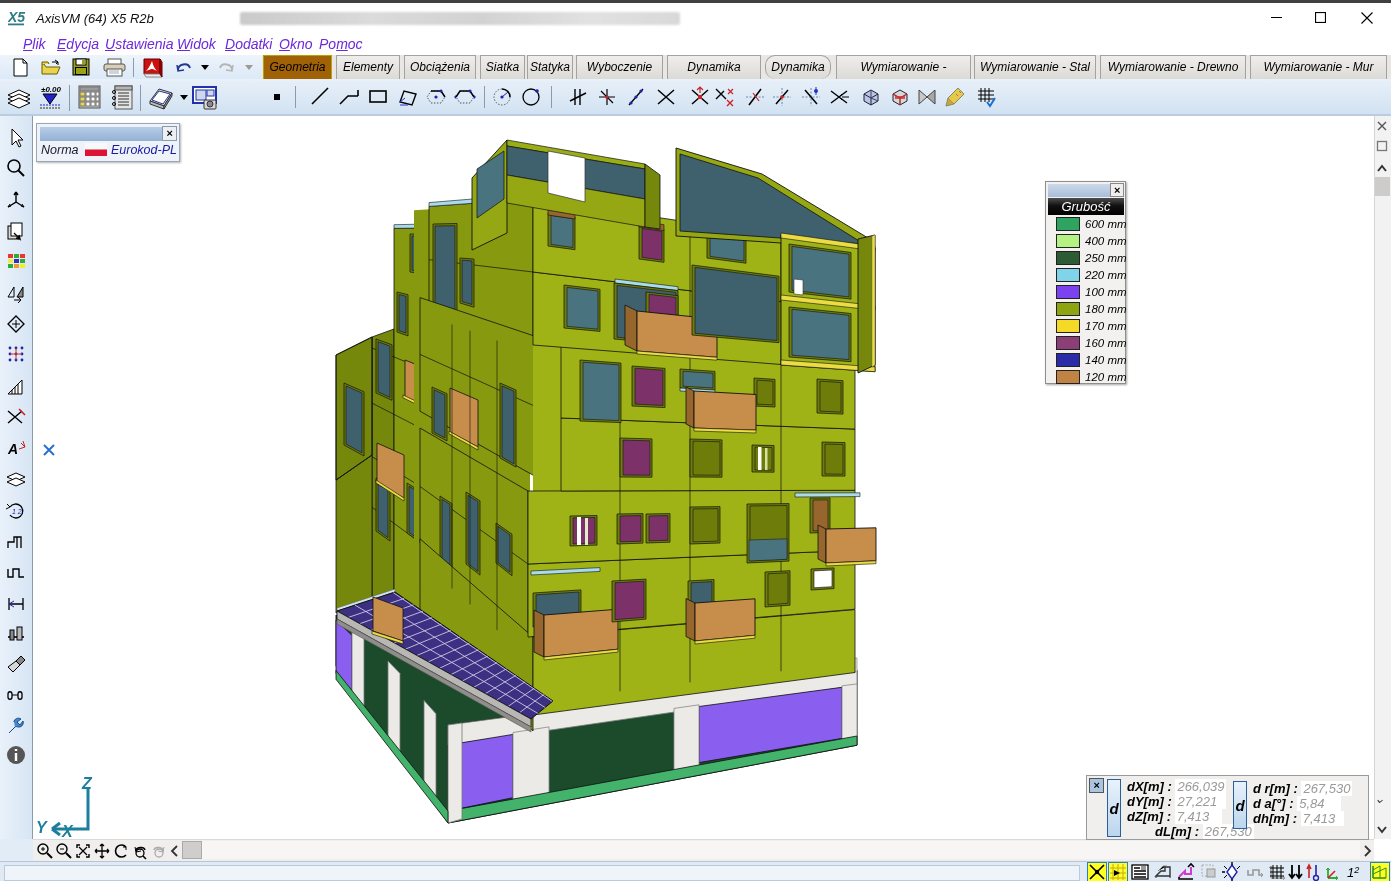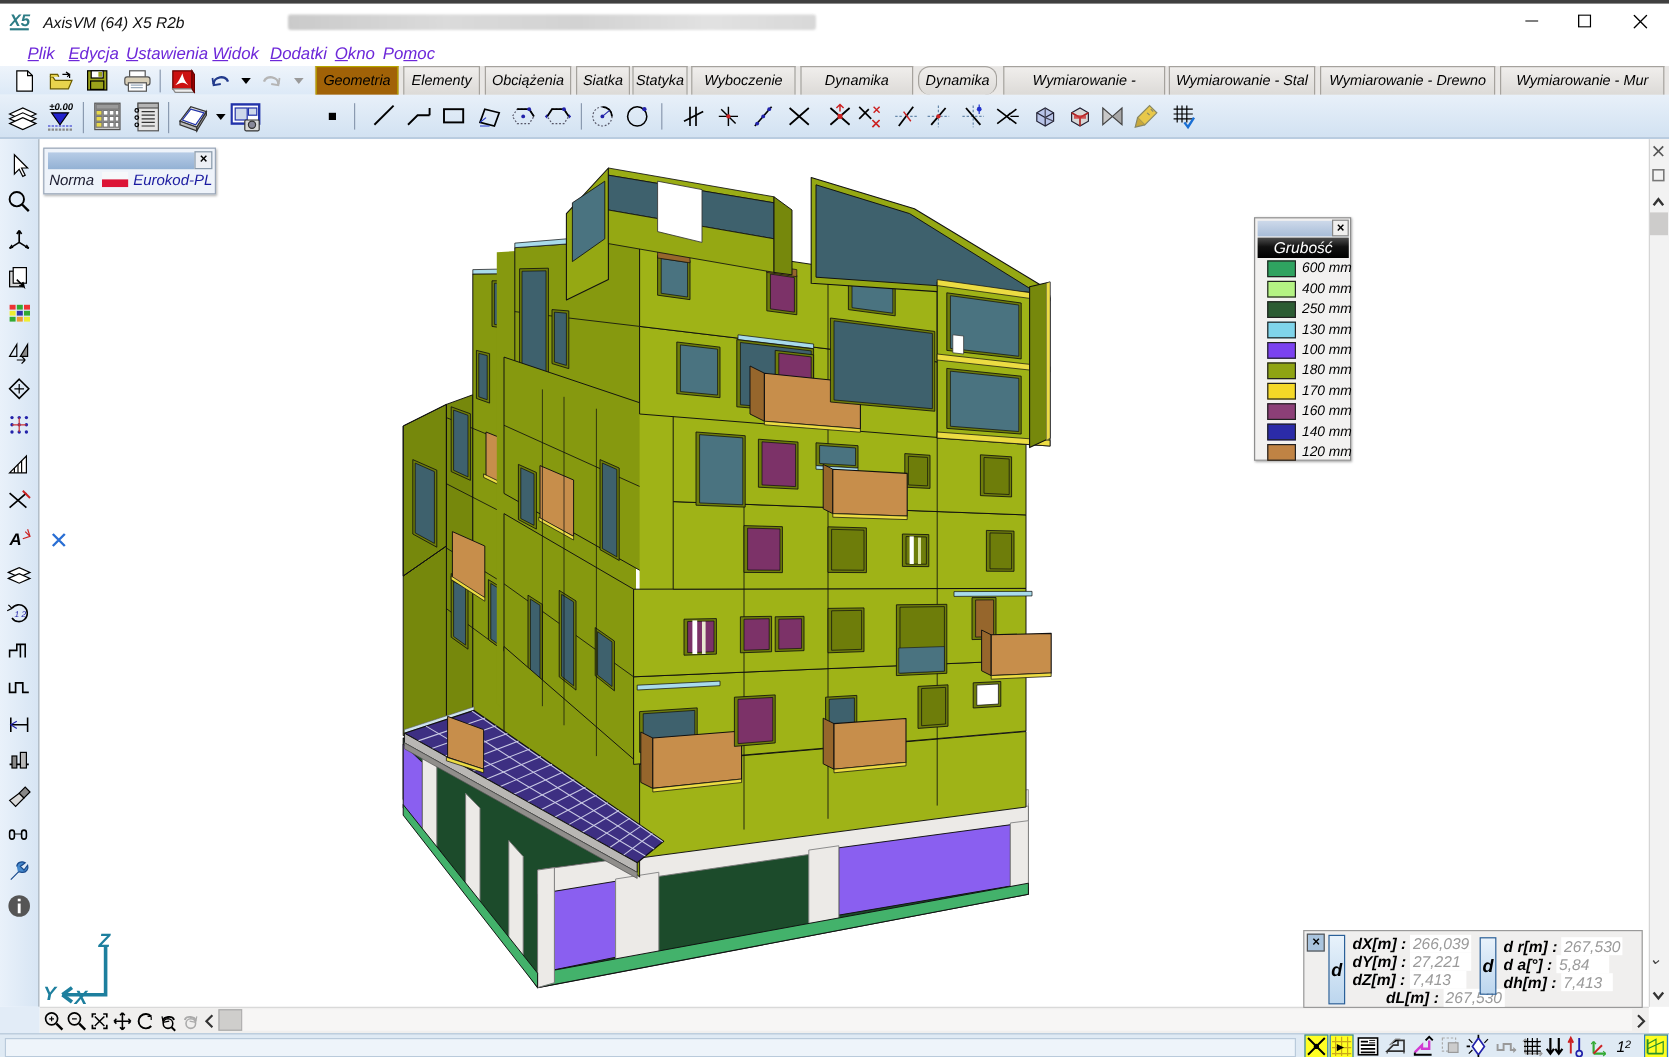--- a/index.html
+++ b/index.html
@@ -843,21 +843,21 @@
     <div class="lrow" style="top:51px;">
         <span class="chip" style="background:#b4f383;"></span>
         <span class="lbl">400 mm</span>
       </div>
     <div class="lrow" style="top:68px;">
         <span class="chip" style="background:#2c5c33;"></span>
         <span class="lbl">250 mm</span>
       </div>
     <div class="lrow" style="top:85px;">
         <span class="chip" style="background:#7fd4ea;"></span>
-        <span class="lbl">130 mm</span>
+        <span class="lbl">220 mm</span>
       </div>
     <div class="lrow" style="top:102px;">
         <span class="chip" style="background:#7b42f0;"></span>
         <span class="lbl">100 mm</span>
       </div>
     <div class="lrow" style="top:119px;">
         <span class="chip" style="background:#8fa412;"></span>
         <span class="lbl">180 mm</span>
       </div>
     <div class="lrow" style="top:136px;">

